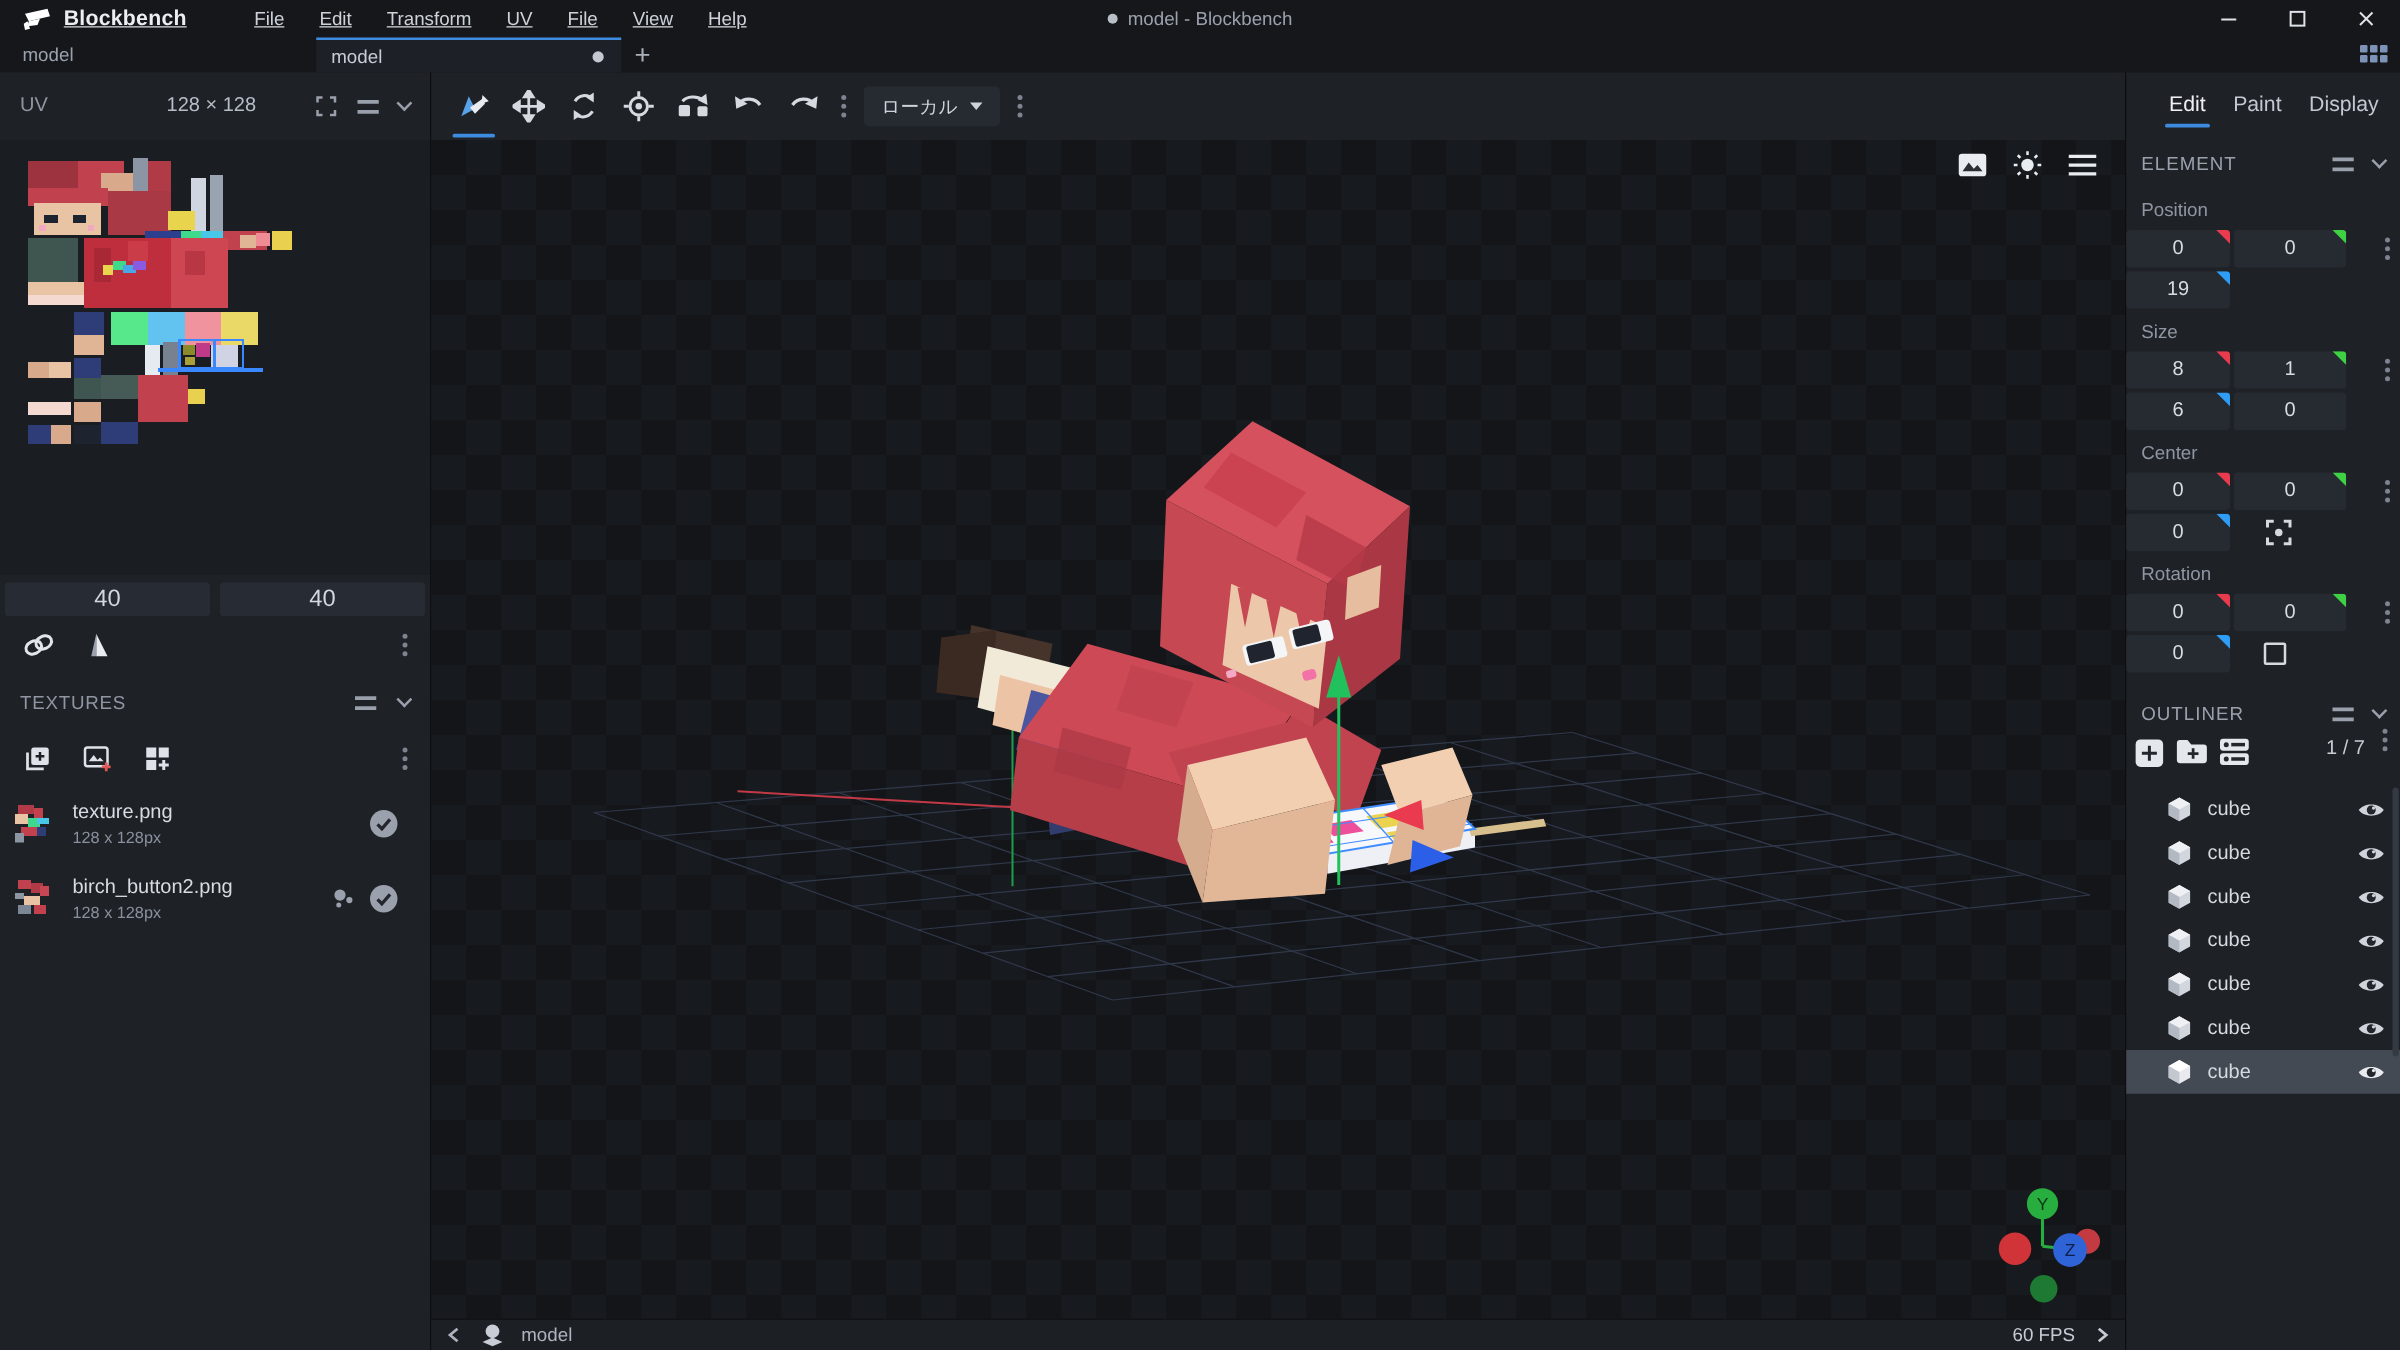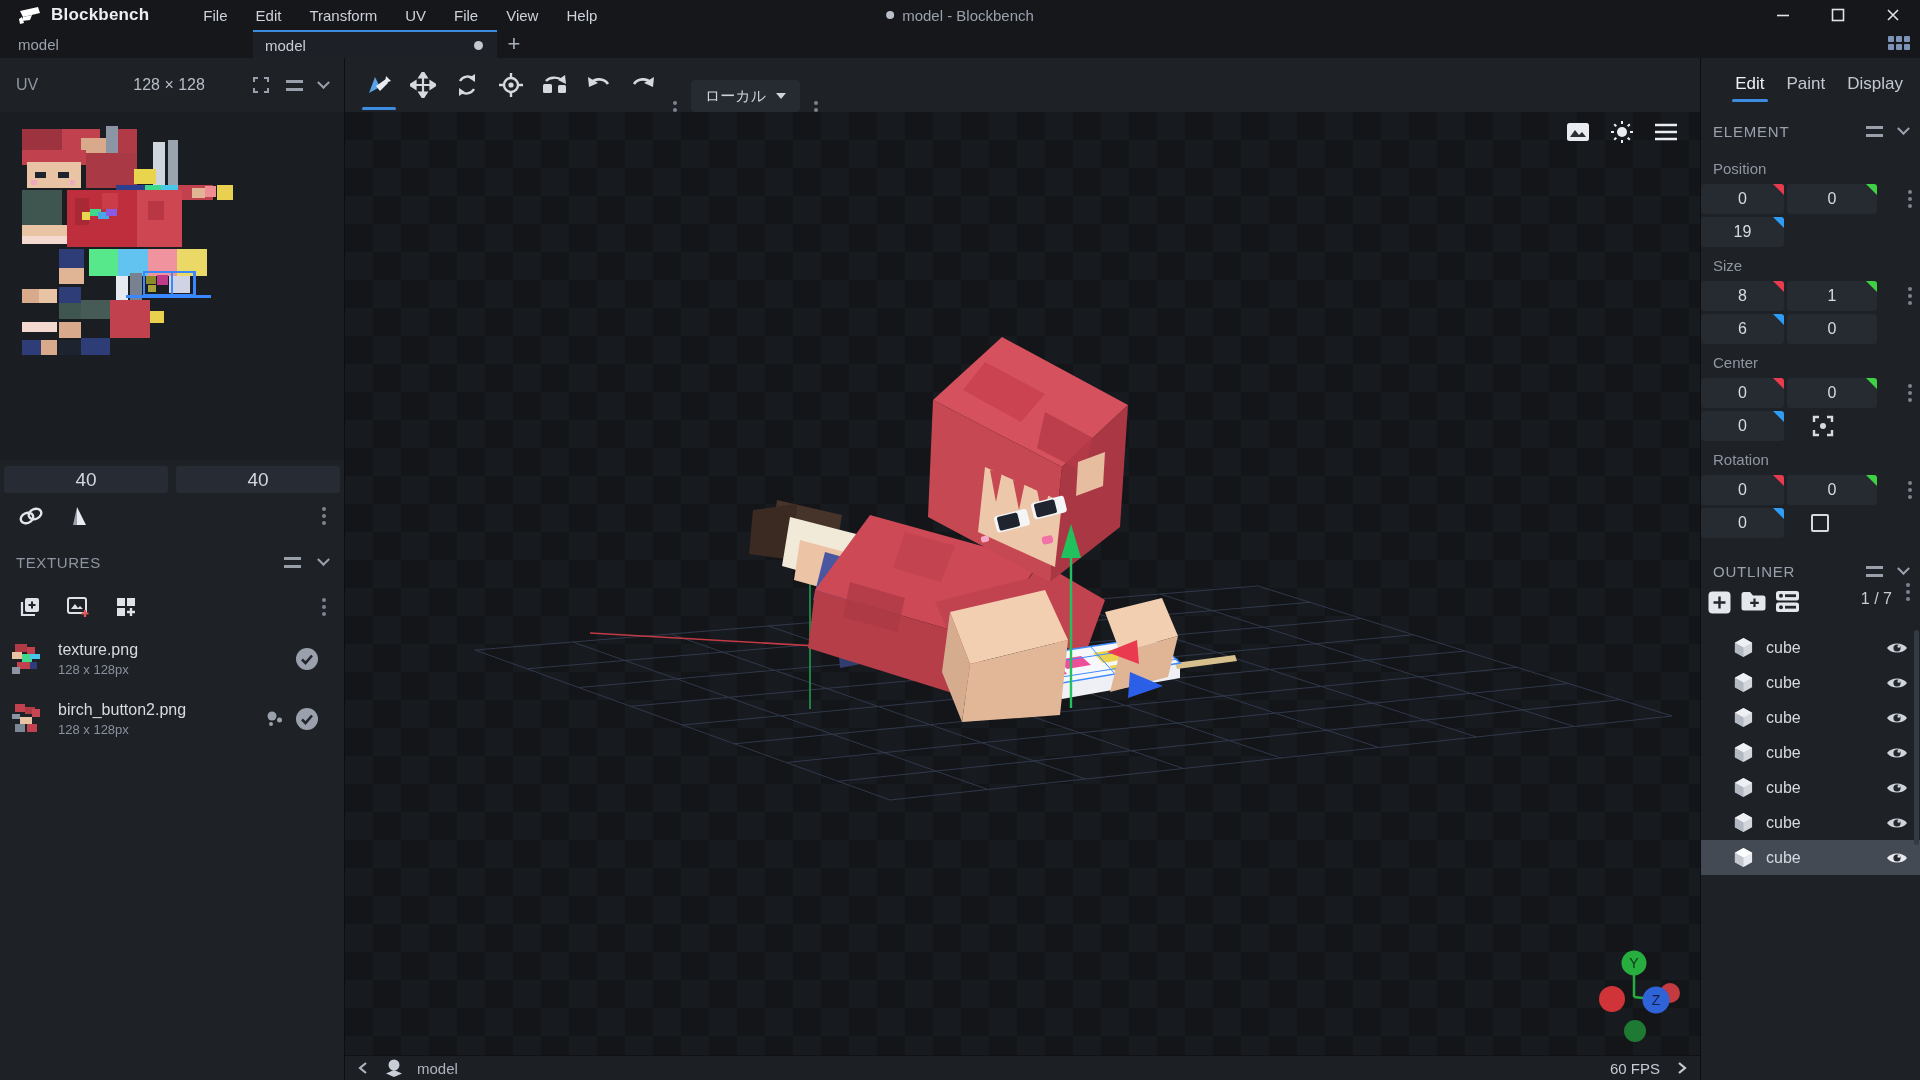--- a/index.html
+++ b/index.html
@@ -2,21 +2,21 @@
 <html><head>
 <meta charset="utf-8">
 <style>
   * { margin:0; padding:0; box-sizing:border-box; }
   html,body { width:1920px; height:1080px; overflow:hidden; background:#15171b;
     font-family:"Liberation Sans", sans-serif; -webkit-font-smoothing:antialiased; }
   .app { position:relative; width:1920px; height:1080px; background:#15171b; color:#d6dae0; }
 
   
   .titlebar { position:absolute; left:0; top:0; width:100%; height:30px; background:#15171b;
-    display:flex; align-items:center; }
+    display:flex; align-items:center;text-decoration:underline; }
   .logo { display:flex; align-items:center; gap:9px; padding-left:16px; }
   .logo-name { font-size:17px; font-weight:bold; color:#eceef2; letter-spacing:.2px; }
   .menus { display:flex; margin-left:40px; }
   .menus span { padding:4px 14px; font-size:15px; color:#cdd2da; cursor:default; }
   .tb-title { position:absolute; left:50%; transform:translateX(-50%); top:0; height:30px;
     display:flex; align-items:center; gap:8px; color:#9aa1ad; font-size:15px; }
   .tb-title .dot { width:8px; height:8px; border-radius:50%; background:#b9bfc9; }
   .winbtns { position:absolute; right:0; top:0; height:30px; display:flex; }
   .winbtn { width:55px; height:30px; display:flex; align-items:center; justify-content:center; color:#dfe3e9; }
 
@@ -56,21 +56,21 @@
   .tex-toolbar .sp { flex:1; }
   .tex-item { height:60px; display:flex; align-items:center; padding:0 12px; }
   .tex-thumb { width:30px; height:30px; image-rendering:pixelated; }
   .tex-meta { margin-left:16px; }
   .tex-name { font-size:16px; color:#d8dce2; }
   .tex-dim { font-size:13px; color:#8a919e; margin-top:3px; }
   .tex-icons { margin-left:auto; display:flex; align-items:center; gap:8px; padding-right:12px; }
 
   
   .center { position:absolute; left:345px; top:58px; width:1355px; bottom:0; }
-  .c-toolbar { position:absolute; left:0; top:0; right:0; height:54px; background:#1e2126; display:flex; align-items:flex-end; padding-left:12px; }
+  .c-toolbar { position:absolute; left:0; top:0; right:0; height:54px; background:#1e2126; display:flex; align-items:center; padding-left:12px; }
   .tool { width:44px; height:54px; display:flex; align-items:center; justify-content:center; position:relative; }
   .tool.selected::after { content:""; position:absolute; left:5px; right:5px; bottom:2px; height:3px; background:#3d8ce0; border-radius:2px; }
   .tsep { width:20px; display:flex; align-items:center; justify-content:center; }
   .space-dd { height:32px; background:#262b31; border-radius:4px; display:flex; align-items:center; gap:10px;
     padding:0 14px; margin:0 6px; font-size:15px; color:#ced3da; }
   .space-dd .caret { width:0; height:0; border-left:5px solid transparent; border-right:5px solid transparent; border-top:6px solid #ced3da; }
 
   .viewport { position:absolute; left:0; top:54px; right:0; bottom:25px; background-color:#131519;
     background-image:conic-gradient(#171a1f 90deg, #131519 90deg 180deg, #171a1f 180deg 270deg, #131519 270deg);
     background-size:56px 56px; overflow:hidden; }

